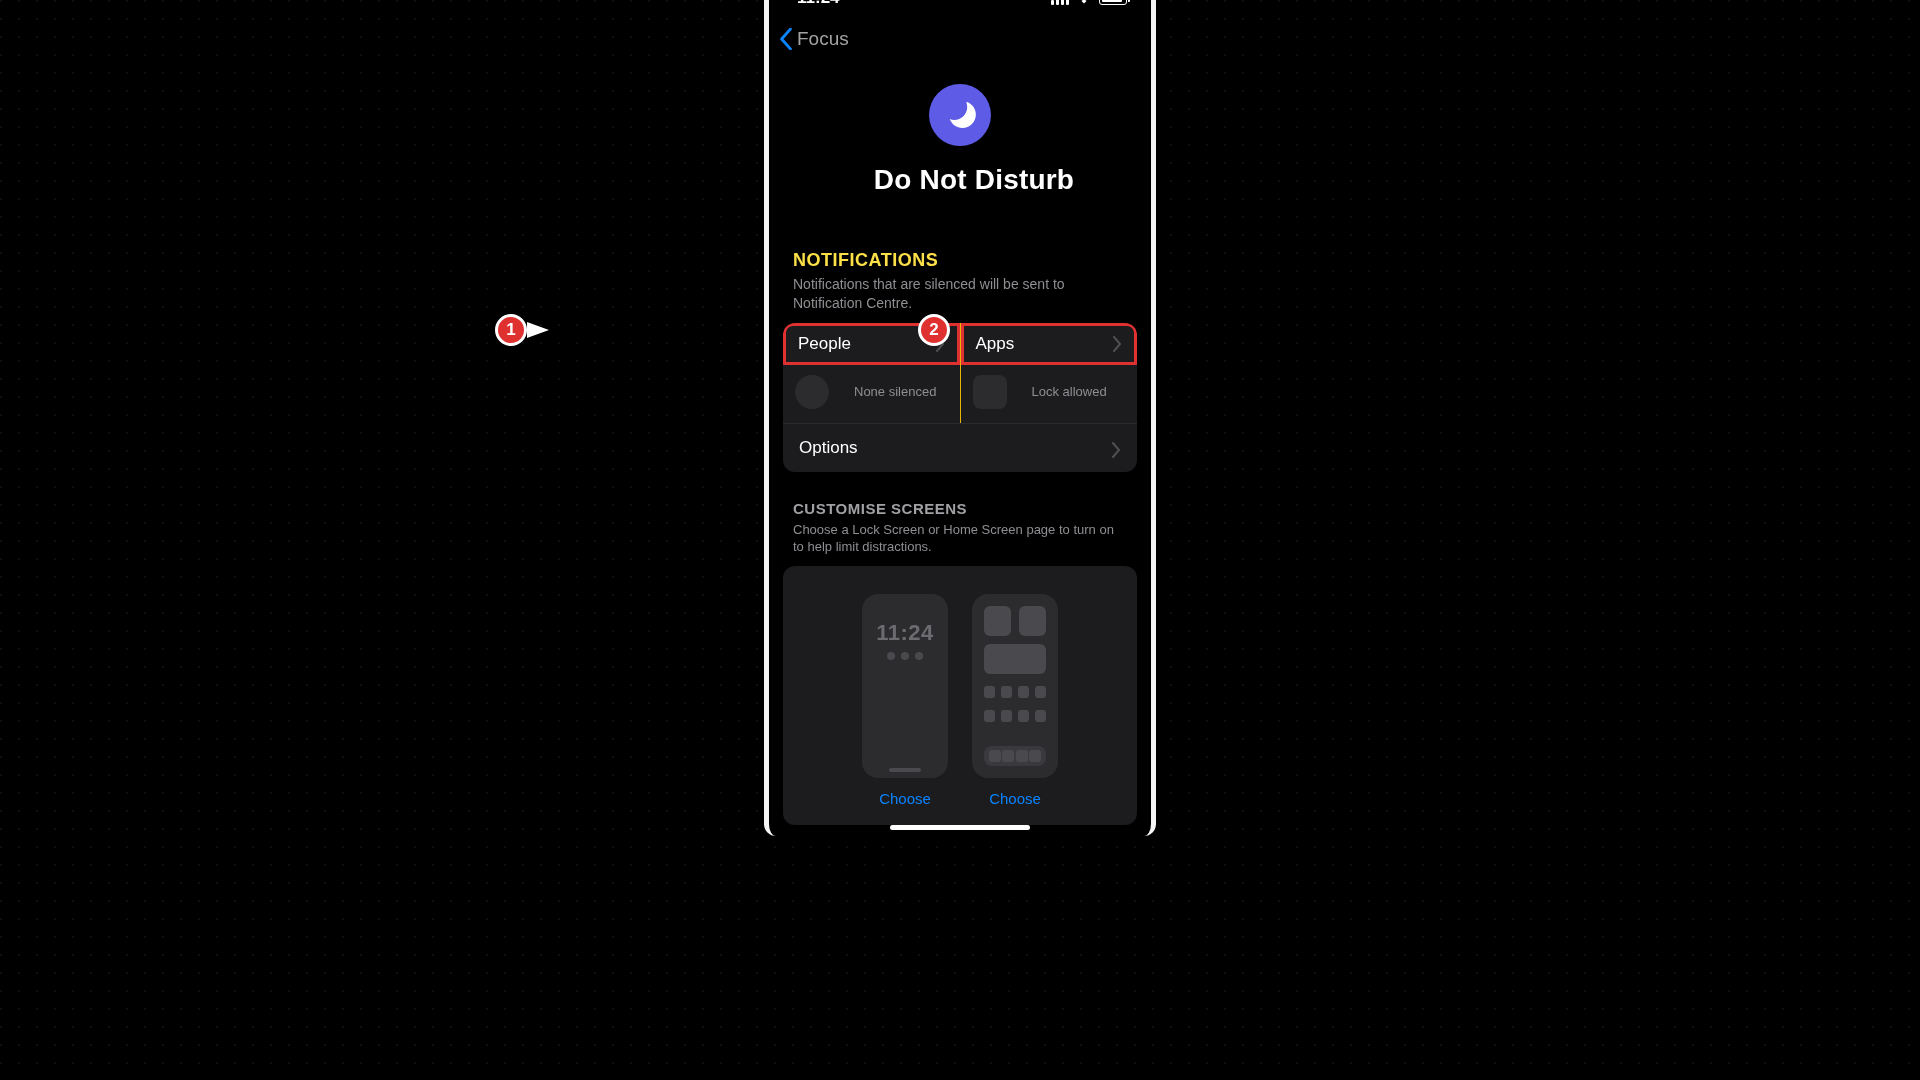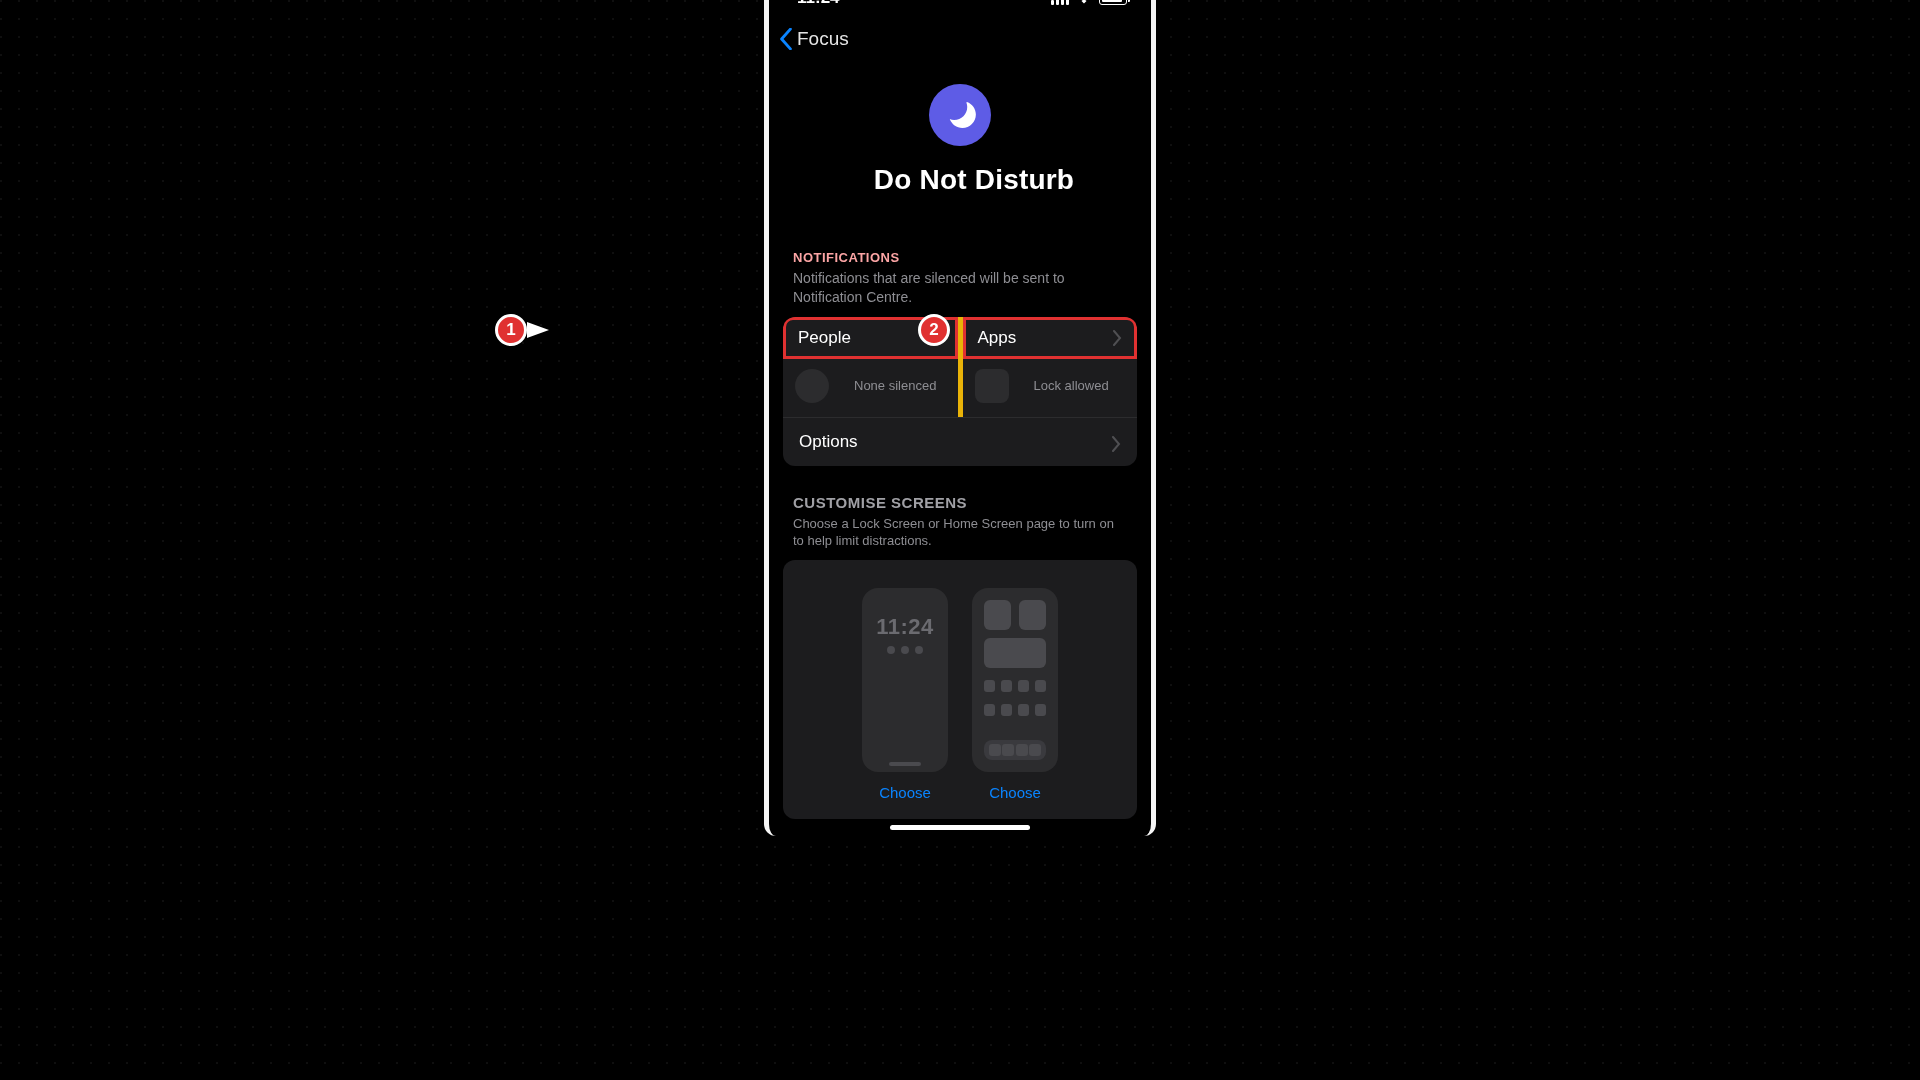--- a/index.html
+++ b/index.html
@@ -42,48 +42,48 @@
   .signal-bars span:nth-child(4){height:14px;}
   .wifi-icon { width:18px; height:14px; }
   .battery { width:28px; height:14px; border:1.5px solid #fff; border-radius:3px; position:relative; display:flex; align-items:center;}
   .battery::after{content:"";position:absolute;right:-4px;top:4px;width:2px;height:6px;background:#fff;border-radius:0 1px 1px 0;}
   .battery .fill{width:75%; height:8px; margin-left:2px; background:#fff; border-radius:1px;}
 
   
   .nav-back {
     display: flex; align-items: center; gap: 4px;
     padding: 20px 10px 0 10px;
-    color: #e5e5e5; font-size: 19px;
+    color: #a3a3a3; font-size: 19px;
   }
   .nav-back .chev { width:14px; height:22px; }
 
   
   .dnd-header { text-align: center; margin-top: 34px; }
   .dnd-circle {
     width: 62px; height: 62px; border-radius: 50%;
     background: #5e5ce6; margin: 0 auto 18px auto;
     display:flex; align-items:center; justify-content:center;
   }
   .moon { width:34px; height:34px; }
   .dnd-title { color:#fff; font-size:28px; font-weight:700; letter-spacing:.2px;padding-left:28px;}
 
   
   .section-head { padding: 0 24px; margin-top: 54px; }
-  .section-head .label { color:#fca5a5; font-size:13px; letter-spacing:.5px; font-weight:600;}
+  .section-head .label { color:#fde047; font-size:18px; letter-spacing:.5px; font-weight:600;}
   .section-head .desc { color:#8e8e93; font-size:14px; margin-top:4px; line-height:1.35;}
 
   .card {
     margin: 10px 14px 0 14px;
     background: #1c1c1e;
     border-radius: 12px;
     overflow: hidden;
   }
   .card-cols { display:flex; }
   .col { flex:1; position:relative; }
-  .col + .col { border-left:5px solid #eab308; }
+  .col + .col { border-left:1px solid #eab308; }
 
   .boxed-row {
     display:flex; align-items:center; justify-content:space-between;
     padding: 8px 12px;
     border: 3px solid #e03131;
     background:#1c1c1e;
     color:#fff; font-size:17px;
   }
   .col:first-child .boxed-row { border-top-left-radius:10px; }
   .col:last-child  .boxed-row { border-top-right-radius:10px; }

